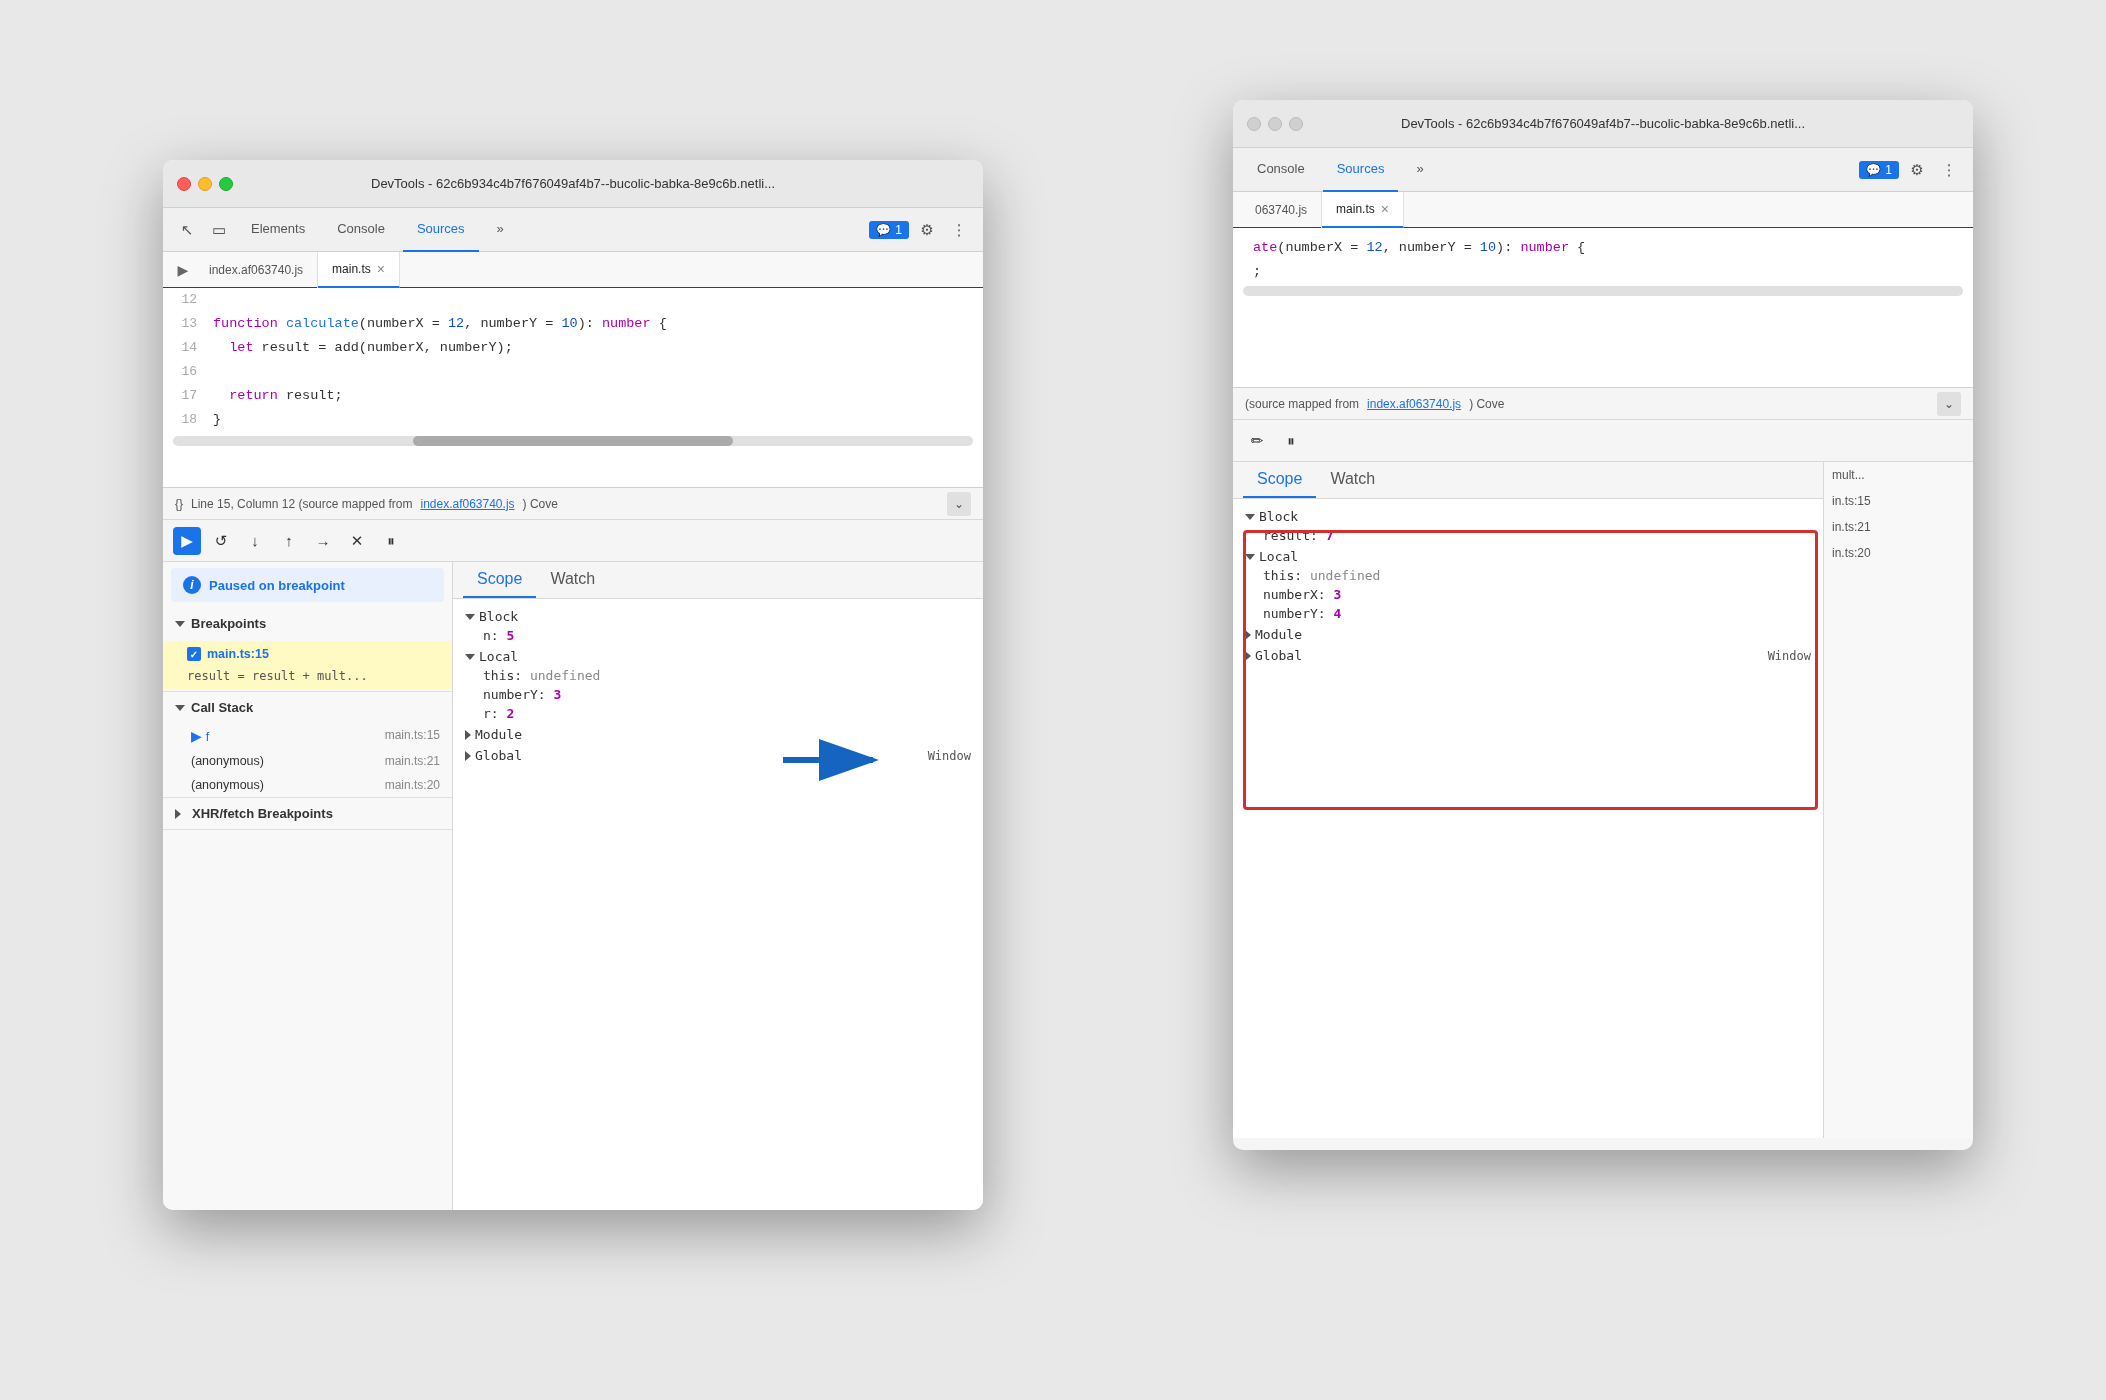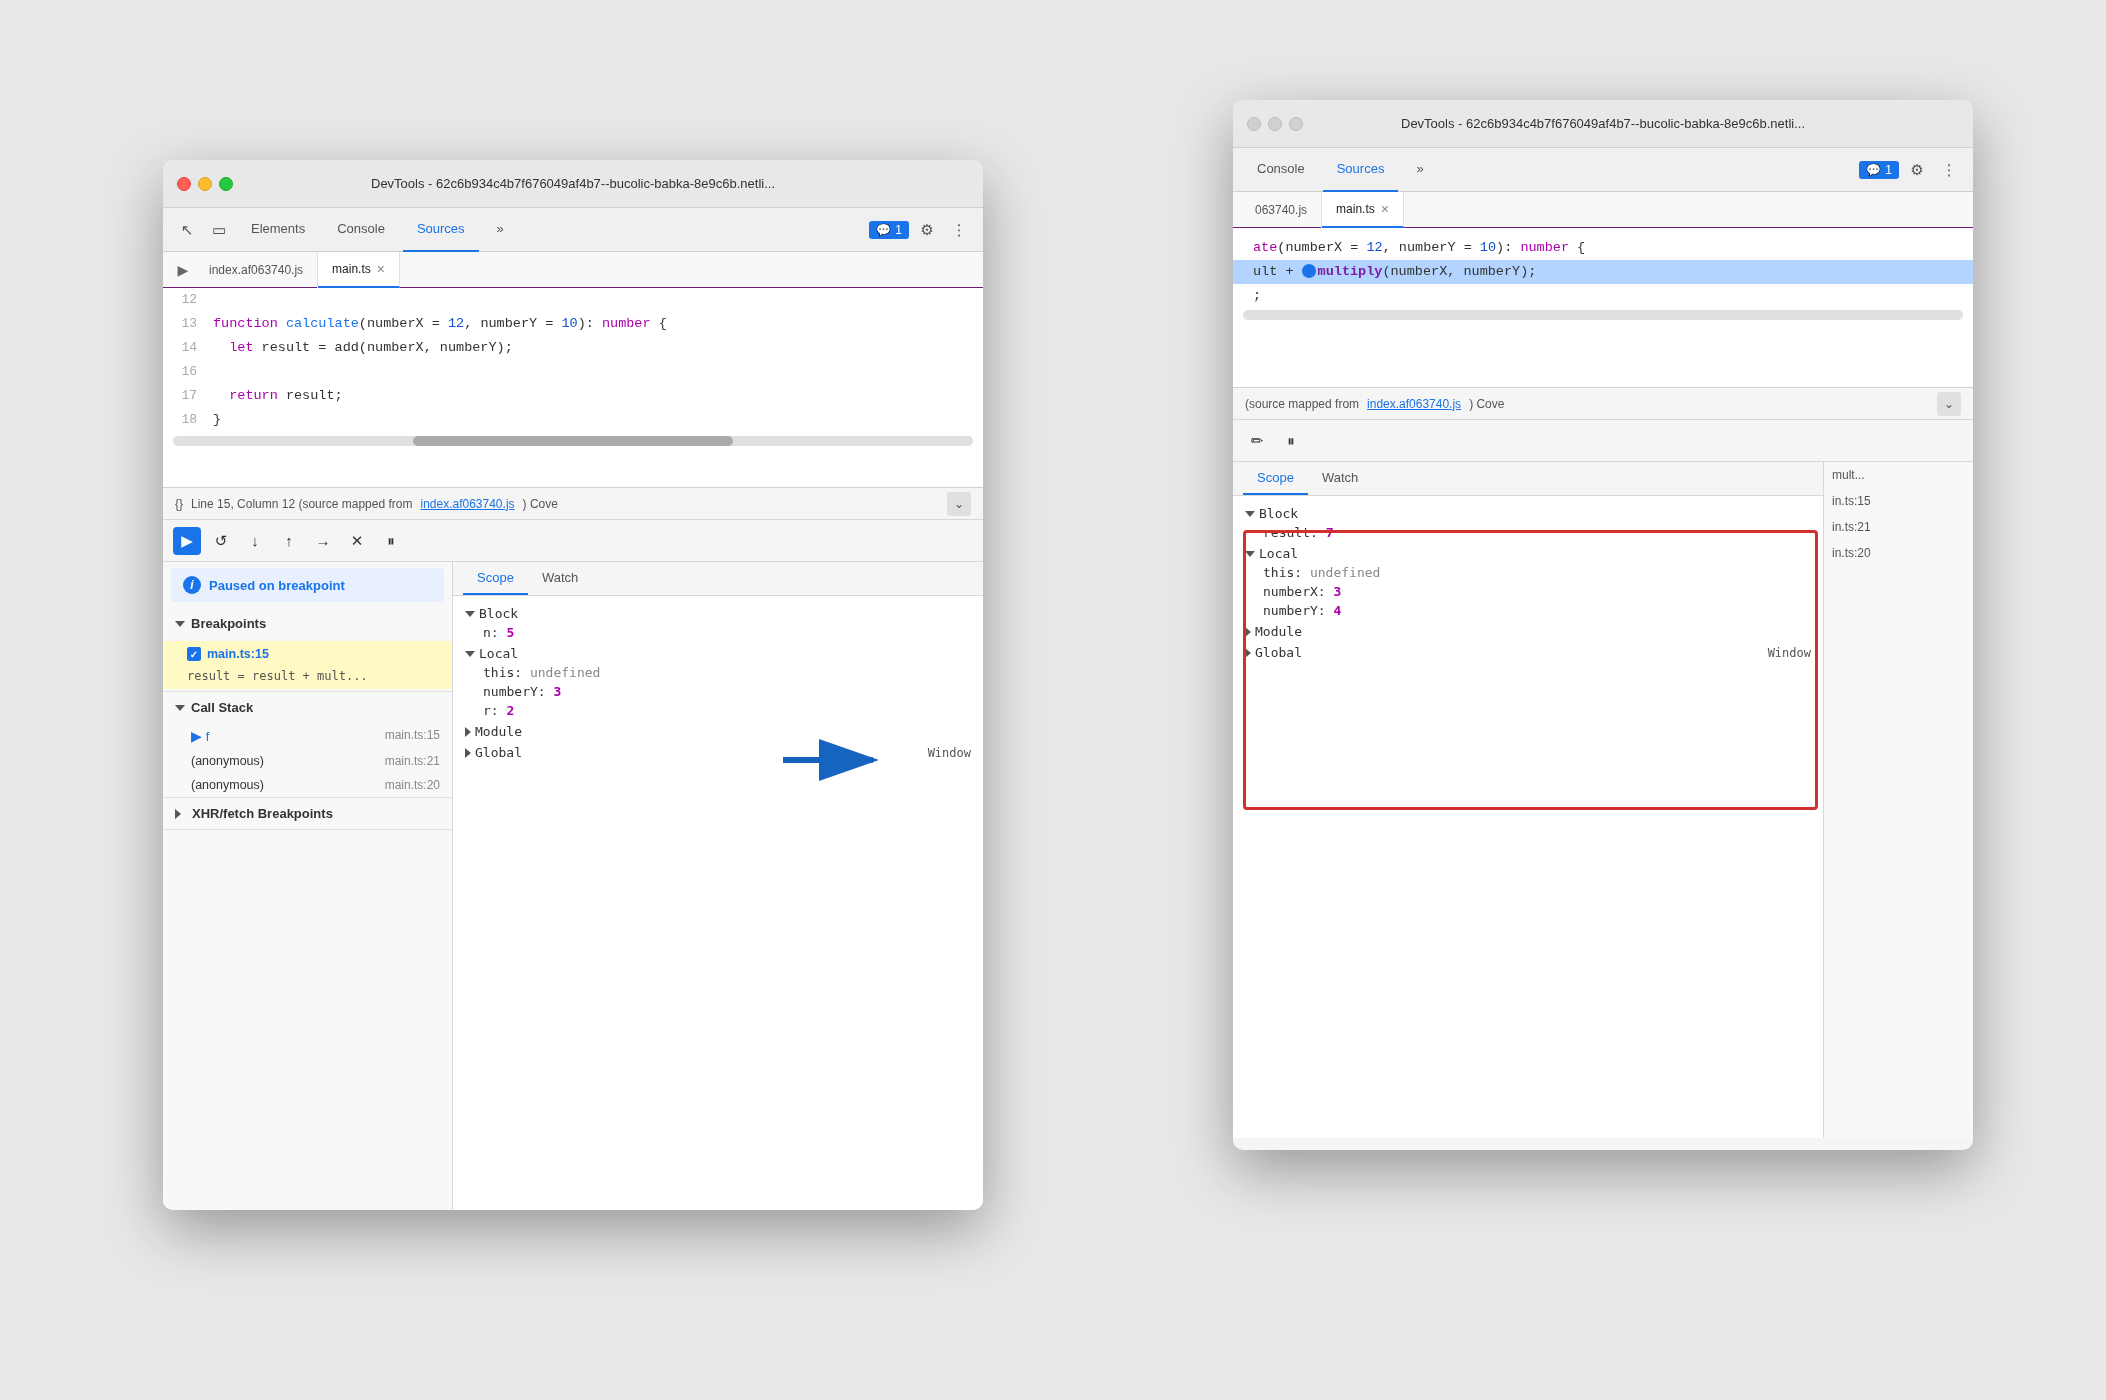--- a/index.html
+++ b/index.html
@@ -384,21 +384,21 @@
       overflow-y: auto;
     }
     .scope-tabs {
       display: flex;
       border-bottom: 1px solid #d8d8d8;
       background: #f5f5f5;
       padding: 0 10px;
     }
     .scope-tab {
       padding: 8px 14px;
-      font-size: 13px;
+      font-size: 16px;
       color: #555;
       cursor: pointer;
       border-bottom: 2px solid transparent;
     }
     .scope-tab.active {
       color: #1a73e8;
       border-bottom: 2px solid #1a73e8;
     }
     .scope-tree {
       padding: 8px 12px;
@@ -735,23 +735,20 @@
       <div class="file-tab active">
         <span>main.ts</span>
         <span class="close-btn">×</span>
       </div>
     </div>
 
     <div class="w2-code-area">
       <div class="code-line">
         <span class="line-content" style="padding-left:20px"><span class="kw">ate</span>(numberX = <span class="num">12</span>, numberY = <span class="num">10</span>): <span class="type-kw">number</span> {</span>
       </div>
-      <div class="code-line highlighted">
-        <span class="line-content" style="padding-left:20px">ult + <span class="bp-icon"></span><span style="color:#7b1fa2;font-weight:bold">multiply</span>(numberX, numberY);</span>
-      </div>
       <div class="code-line">
         <span class="line-content" style="padding-left:20px">;</span>
       </div>
       <div class="scrollbar-h2"></div>
     </div>
 
     <div class="status-bar">
       <span>(source mapped from</span>
       <a>index.af063740.js</a>
       <span>) Cove</span>

